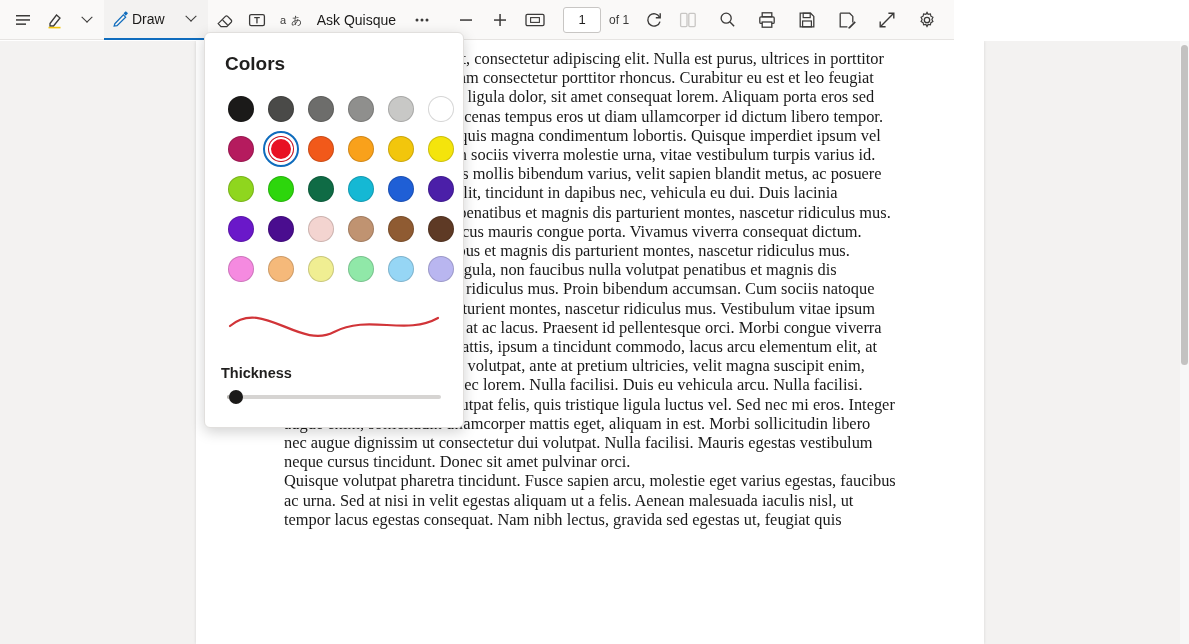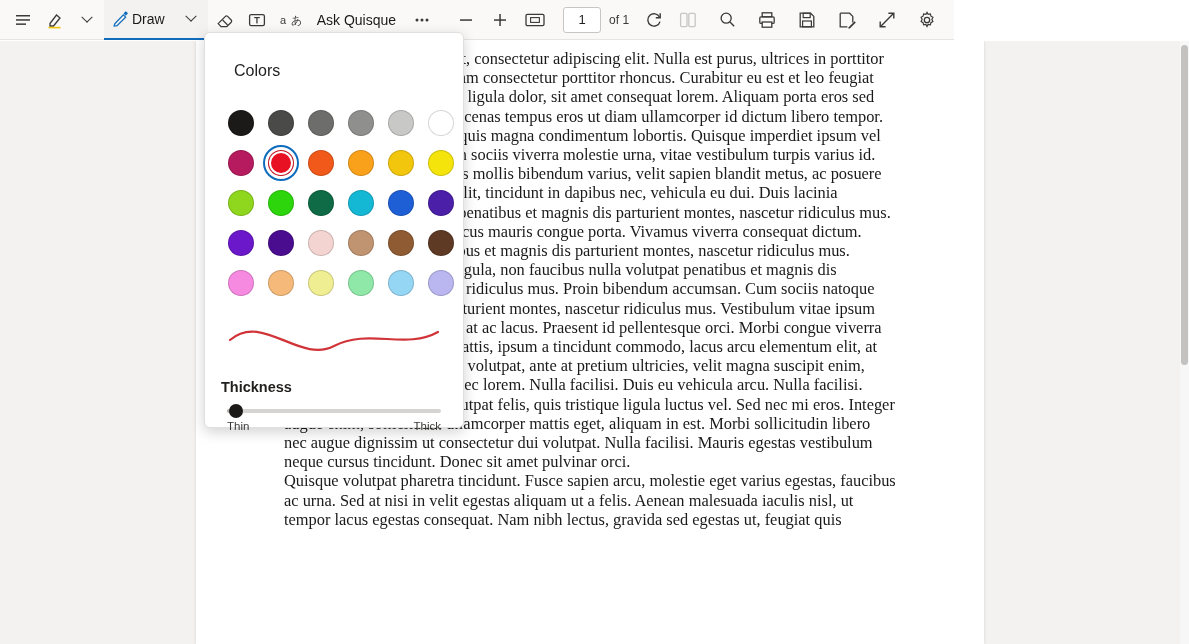--- a/index.html
+++ b/index.html
@@ -139,24 +139,24 @@
     position: absolute;
     top: 32px; left: 204px;
     width: 260px; height: 396px;
     background: #ffffff;
     border: 1px solid #e1dfdd;
     border-radius: 6px;
     box-shadow: 0 4px 14px rgba(0,0,0,0.18);
     z-index: 40;
   }
   .flyout h3 {
-    margin: 13px;
+    margin: 4px;
     padding: 16px 0 0 16px;
-    font-size: 16px;
-    font-weight: 400;
+    font-size: 19px;
+    font-weight: 700;
     color: #201f1e;
   }
   .swatch-grid {
     padding: 10px 0 0 16px;
     display: grid;
     grid-template-columns: repeat(6, 40px);
     grid-auto-rows: 40px;
     align-items: center;
     justify-items: center;
   }
@@ -489,19 +489,15 @@
     </div>
 
     <div class="thickness-title">Thickness</div>
 
     <div class="slider-row">
       <div class="track">
         <div class="track-fill" id="track-fill" style="width: 4%;"></div>
         <div class="knob" id="thickness-knob" style="left: calc(4% - 7px);"></div>
       </div>
     </div>
-    <div class="slider-labels">
-      <span>Thin</span>
-      <span>Thick</span>
-    </div>
   </div>
 
 </div>
 
 </body></html>

